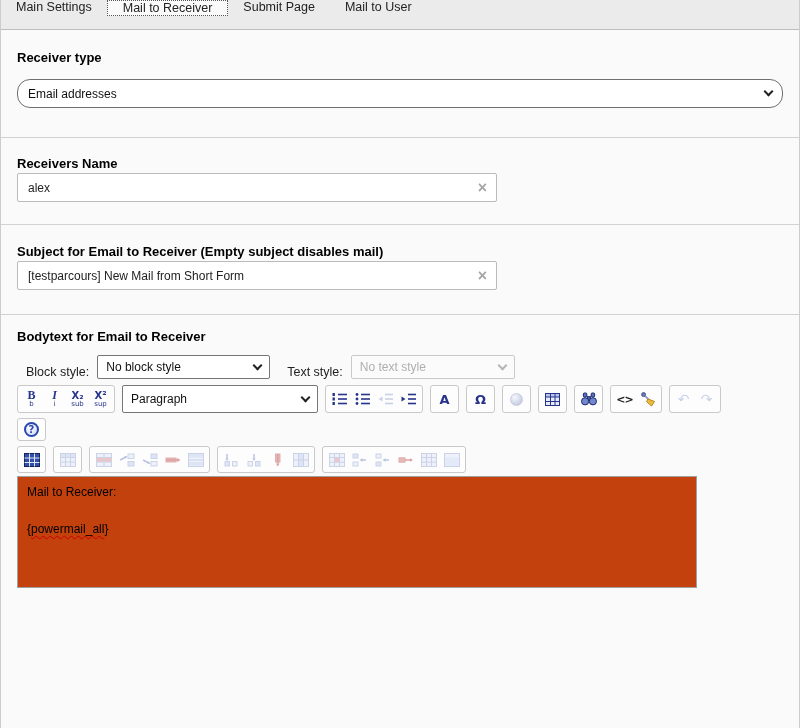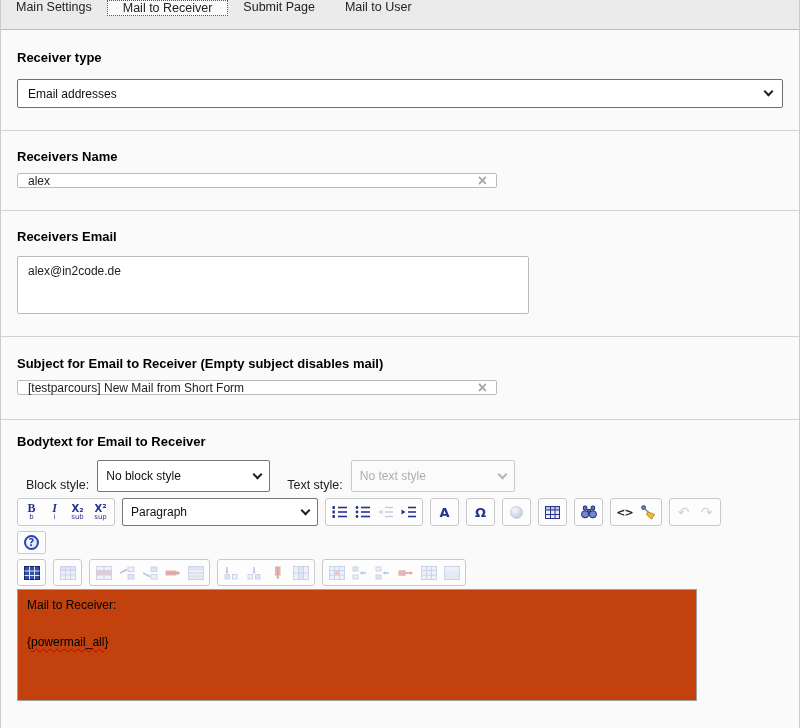--- a/index.html
+++ b/index.html
@@ -14,49 +14,49 @@
   .tabbar { height:30px; background:#ebebeb; border-bottom:1px solid #bdbdbd;
             display:flex; align-items:flex-start; }
   .tab { display:flex; align-items:center; padding:0 15px; font-size:12.5px; color:#222;
          cursor:pointer; }
   .tab.active { background:#fafafa; border:1px dotted #555; }
 
   
   section { border-bottom:1px solid #d2d2d2; padding-left:16px; padding-right:16px; }
   .flabel { font-weight:bold; font-size:13px; color:#000; }
 
-  .sec-receiver-type { padding-top:20px; padding-bottom:22px; }
+  .sec-receiver-type { padding-top:20px; padding-bottom:29px; }
   .sec-receivers-name { padding-top:18px; padding-bottom:22px; }
   .sec-receivers-email { padding-top:18px; padding-bottom:22px; }
   .sec-subject { padding-top:19px; padding-bottom:24px; }
   .sec-bodytext { padding-top:14px; border-bottom:none; }
 
   
   .selectbox { margin-top:14px; height:29px; background:#fff; border:1px solid #6f6f6f;
-               border-radius:2px; display:flex; align-items:center; padding:0 10px;
+               border-radius:13px; display:flex; align-items:center; padding:0 10px;
                justify-content:space-between; cursor:pointer; }
   .selectbox .val { font-size:12px; color:#111; }
   .chev { width:7px; height:7px; border-right:2px solid #222; border-bottom:2px solid #222;
           transform:rotate(45deg); margin-top:-4px; }
   .chev.gray { border-color:#b5b5b5; }
 
-  .inputwrap { margin-top:9px; position:relative; width:480px; height:15px; background:#fff;
+  .inputwrap { margin-top:2px; position:relative; width:480px; height:29px; background:#fff;
                border:1px solid #bbb; border-radius:2px; display:flex; align-items:center;
                padding:0 28px 0 10px; }
   .inputwrap .val { font-size:12px; color:#222; white-space:nowrap; overflow:hidden; }
   .clearx { position:absolute; right:9px; top:50%; transform:translateY(-52%);
             color:#a6a6a6; font-size:16px; font-weight:bold; line-height:1; cursor:pointer; }
 
   .textareabox { margin-top:12px; width:512px; height:58px; background:#fff; border:1px solid #bbb;
                  border-radius:2px; padding:7px 10px; font-size:12px; color:#222; }
 
   
   .stylerow { margin-top:11px; display:flex; align-items:flex-end; gap:8px; }
   .stylerow .slabel { font-size:12.5px; color:#222; margin-left:9px; }
-  .rte-select { height:32px; background:#fff; border:1px solid #767676; border-radius:2px;
+  .rte-select { height:24px; background:#fff; border:1px solid #767676; border-radius:2px;
                 display:flex; align-items:center; justify-content:space-between;
                 padding:0 8px; cursor:pointer; }
   .rte-select .val { font-size:12px; color:#111; }
   .rte-select.disabled { background:#fbfbfb; border-color:#c9c9c9; cursor:default;gap:44px; }
   .rte-select.disabled .val { color:#aeaeae; }
   .w-block { width:173px; } .w-text { width:164px; } .w-para { width:196px; height:28px;gap:39px; }
 
   .toolrow { display:flex; align-items:flex-start; gap:7px; }
   .row1 { margin-top:6px; height:28px; }
   .rowhelp { margin-top:5px; height:23px; }
@@ -108,26 +108,20 @@
   </section>
 
   <section class="sec-receivers-name">
     <div class="flabel">Receivers Name</div>
     <div class="inputwrap">
       <span class="val">alex</span>
       <span class="clearx">×</span>
     </div>
   </section>
 
-  <section class="sec-receivers-email">
-    <div class="flabel">Receivers Email</div>
-    <div class="textareabox">
-      <span>alex@in2code.de</span>
-    </div>
-  </section>
 
   <section class="sec-subject">
     <div class="flabel">Subject for Email to Receiver (Empty subject disables mail)</div>
     <div class="inputwrap">
       <span class="val">[testparcours] New Mail from Short Form</span>
       <span class="clearx">×</span>
     </div>
   </section>
 
   <section class="sec-bodytext">

